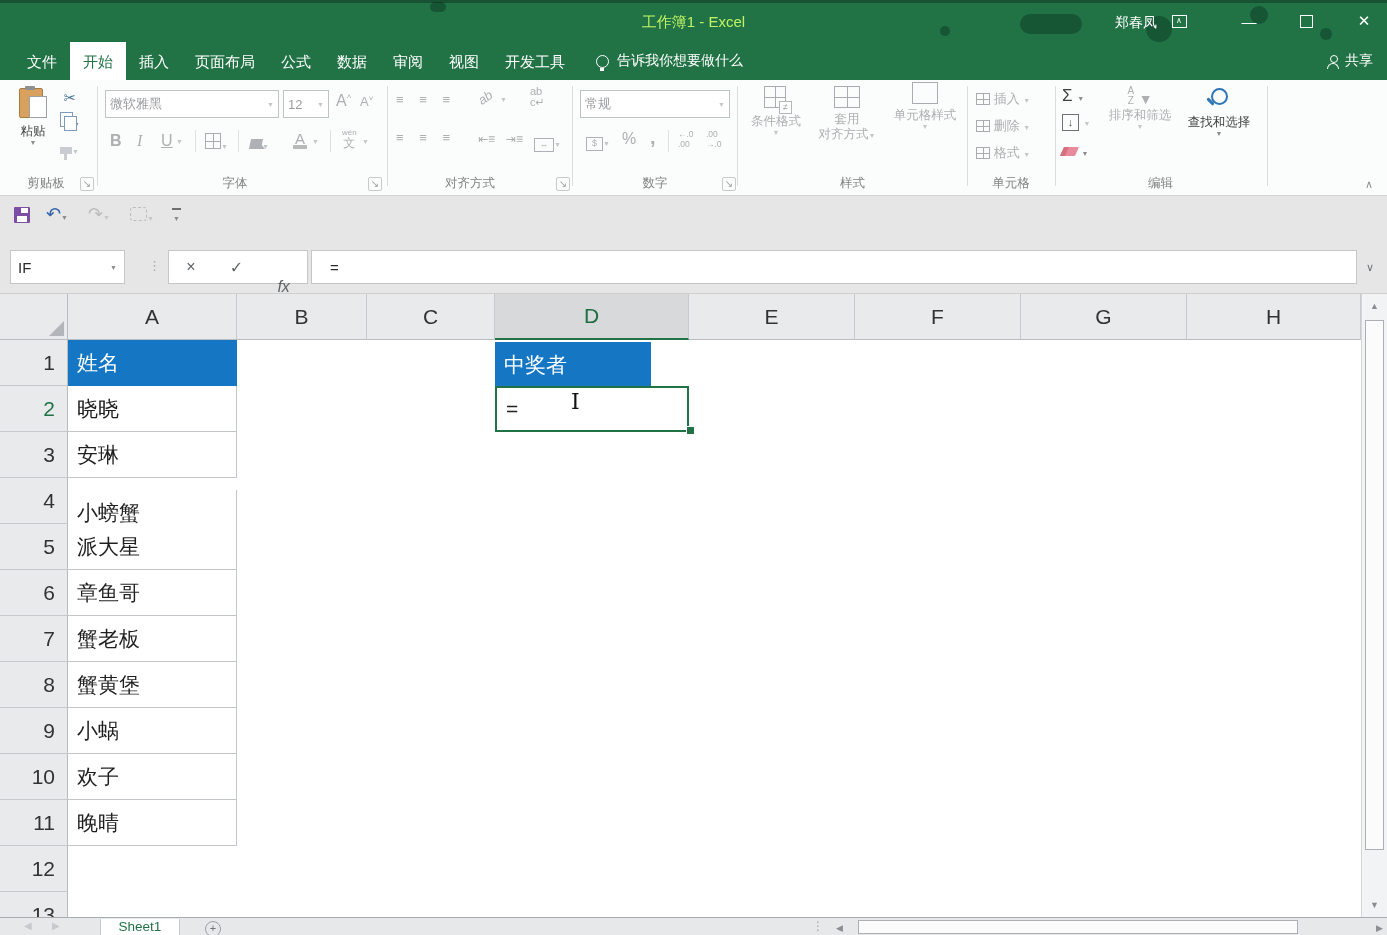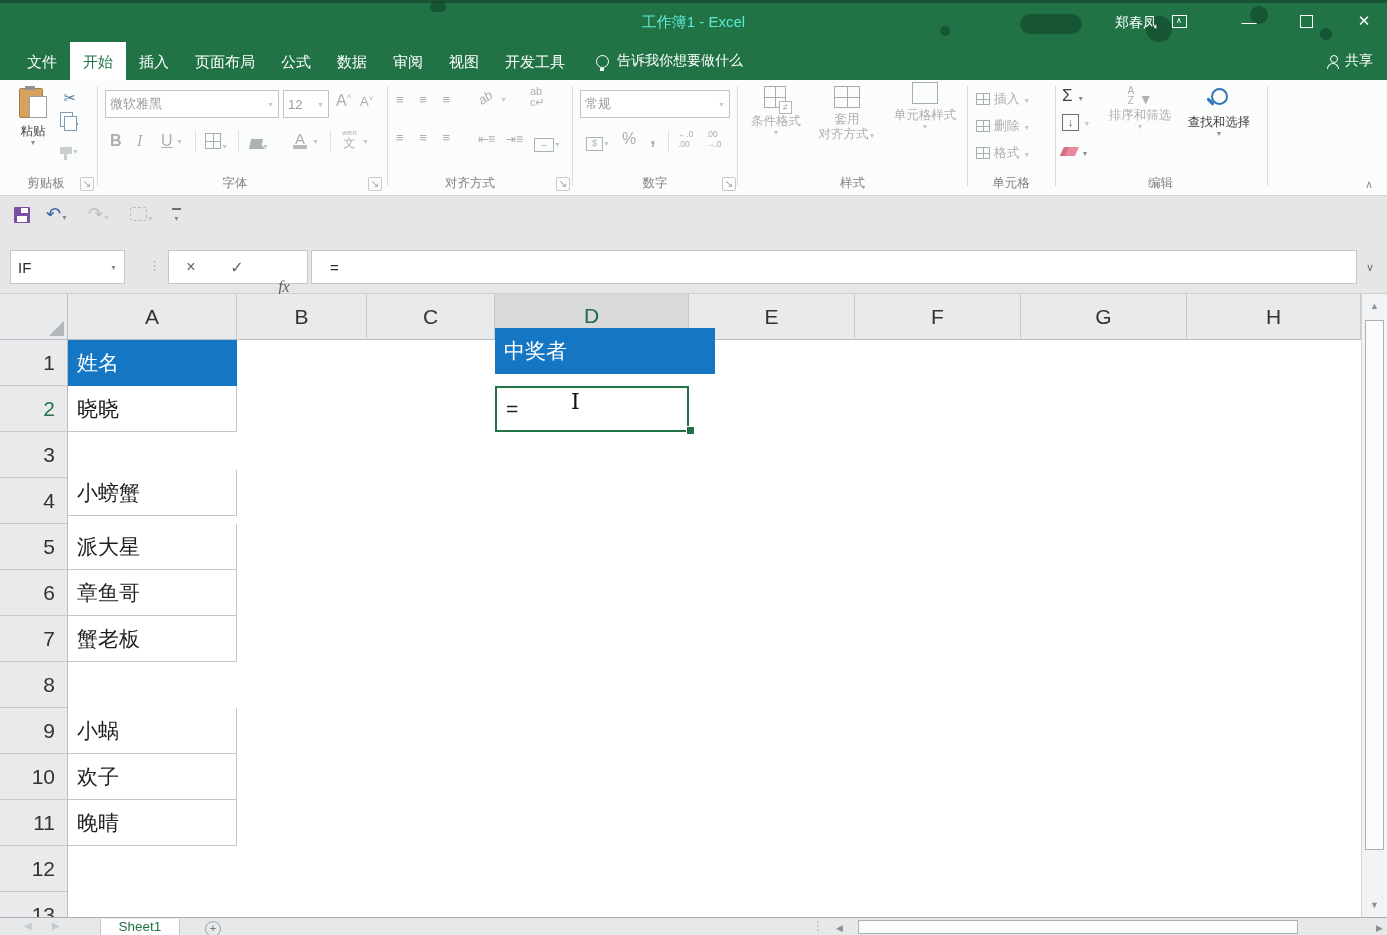--- a/index.html
+++ b/index.html
@@ -8,21 +8,21 @@
     font-family:"Liberation Sans","DejaVu Sans",sans-serif;
     background:#fff;-webkit-font-smoothing:antialiased;
   }
   .abs{position:absolute;}
   .ctr{display:flex;align-items:center;justify-content:center;}
 
   
   #titlebar{left:0;top:0;width:1387px;height:42px;background:#217346;color:#fff;}
   #topedge{left:0;top:0;width:1387px;height:3px;background:rgba(0,0,0,.28);}
   .deco{position:absolute;background:rgba(8,52,32,.45);border-radius:50%;}
-  #title{left:0;top:0;width:1387px;height:42px;text-align:center;line-height:44px;font-size:15px;color:#5eead4;}
+  #title{left:0;top:0;width:1387px;height:42px;text-align:center;line-height:44px;font-size:15px;color:#bef264;}
   #user{right:230px;top:0;height:42px;line-height:44px;font-size:14px;color:#fff;}
   .winbtn{top:0;width:46px;height:42px;color:#fff;font-size:15px;cursor:default;}
   .maxbox{width:11px;height:11px;border:1.5px solid #fff;}
   .ribopt{width:13px;height:11px;border:1.5px solid #fff;font-size:8px;line-height:10px;text-align:center;}
 
   
   #tabrow{left:0;top:42px;width:1387px;height:38px;background:#217346;display:flex;align-items:stretch;padding-left:14px;}
   .rtab{padding:0 13px;line-height:39px;font-size:15px;color:#fff;white-space:nowrap;}
   .rtab.active{background:#fff;color:#217346;}
   #tellme{display:flex;align-items:center;gap:8px;margin-left:18px;color:#fff;font-size:14px;}
@@ -299,21 +299,21 @@
 
 <div id="formularow" class="abs">
   <div class="whitebox abs" style="left:10px;top:10px;width:115px;height:34px;display:flex;align-items:center;justify-content:space-between;padding:0 7px;">
     <span style="font-size:15px;color:#2B2B2B;">IF</span>
     <span class="dd7">▼</span>
   </div>
   <div class="abs" style="left:148px;top:18px;color:#A9ADB1;font-size:13px;">⋮</div>
   <div class="whitebox abs" style="left:168px;top:10px;width:140px;height:34px;display:flex;align-items:center;justify-content:space-around;">
     <span class="fbtn">×</span>
     <span class="fbtn">✓</span>
-    <span class="fbtn" style="font-style:italic;font-family:Liberation Serif, serif;margin-top:40px;">fx</span>
+    <span class="fbtn" style="font-style:italic;font-family:Liberation Sans, sans-serif;margin-top:40px;">fx</span>
   </div>
   <div class="whitebox abs" style="left:311px;top:10px;width:1046px;height:34px;display:flex;align-items:center;padding:0 18px;font-size:15px;color:#2B2B2B;">
     <span>=</span>
   </div>
   <div class="abs ctr" style="left:1358px;top:10px;width:24px;height:34px;color:#6E7276;font-size:11px;">∨</div>
 </div>
 
 <div id="sheet" class="abs">
   <div class="cornercell"></div>
 
@@ -335,29 +335,31 @@
   <div class="rowhdr" style="top:322px;">7</div>
   <div class="rowhdr" style="top:368px;">8</div>
   <div class="rowhdr" style="top:414px;">9</div>
   <div class="rowhdr" style="top:460px;">10</div>
   <div class="rowhdr" style="top:506px;">11</div>
   <div class="rowhdr" style="top:552px;">12</div>
   <div class="rowhdr" style="top:598px;">13</div>
 
   <div class="acell bluecell" style="top:46px;">姓名</div>
   <div class="acell" style="top:92px;">晓晓</div>
-  <div class="acell" style="top:176px;">小螃蟹</div>
+  <div class="acell" style="top:138px;">安琳</div>
+  <div class="acell" style="top:196px;">小螃蟹</div>
   <div class="acell" style="top:230px;">派大星</div>
   <div class="acell" style="top:276px;">章鱼哥</div>
   <div class="acell" style="top:322px;">蟹老板</div>
+  <div class="acell" style="top:368px;">蟹黄堡</div>
   <div class="acell" style="top:414px;">小蜗</div>
   <div class="acell" style="top:460px;">欢子</div>
   <div class="acell" style="top:506px;">晚晴</div>
 
-  <div class="acell bluecell" style="left:495px;width:220px;top:34px;border:none;">中奖者</div>
+  <div class="acell bluecell" style="left:495px;width:156px;top:48px;border:none;">中奖者</div>
 
   <div id="editcell">
       <span>=</span>
     </div>
   <div id="fillhandle"></div>
   <div class="ibeam"></div>
 
   <div id="vscroll">
     <div class="ctr" style="position:absolute;left:0;top:0;width:25px;height:24px;">
         <span class="scrollarrow">▲</span>

